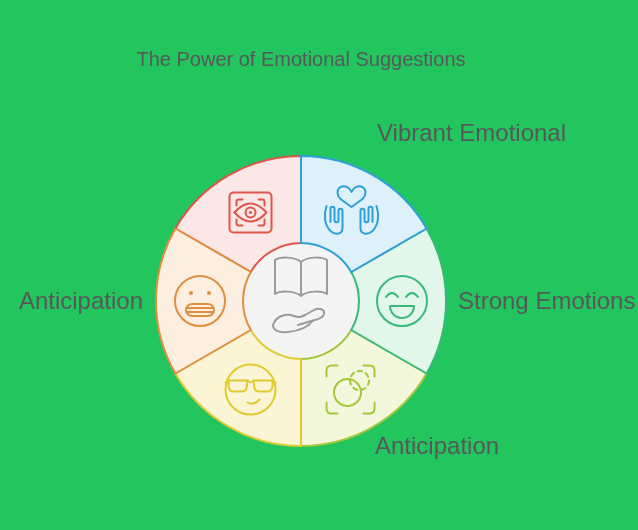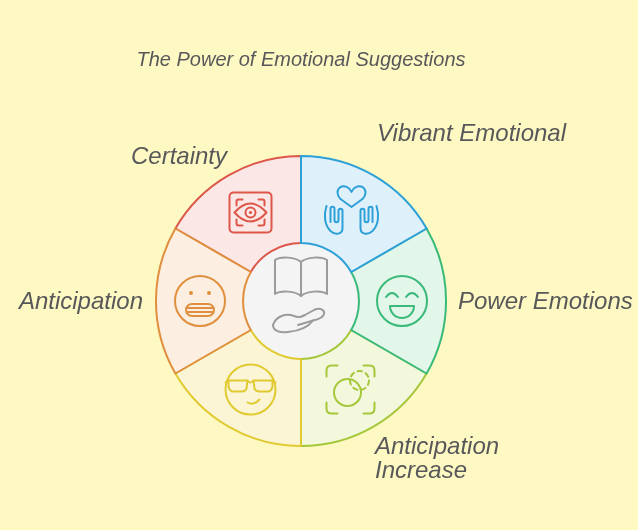--- a/index.html
+++ b/index.html
@@ -1,18 +1,18 @@
 <!DOCTYPE html>
 <html><head>
 <meta charset="utf-8">
 <style>
   html,body { margin:0; padding:0; }
   body { width:638px; height:530px; background:#ffffff; overflow:hidden;
          font-family:"Liberation Sans", sans-serif; }
-  .canvas { position:relative; width:638px; height:530px; background:#fef9c3;font-style:italic; }
+  .canvas { position:relative; width:638px; height:530px; background:#22c55e; }
   .title { position:absolute; left:301px; top:46px; transform:translateX(-50%);
            white-space:nowrap; font-size:20px; line-height:26px; color:var(--text,#58585a); }
   .lbl { position:absolute; font-size:24px; line-height:24px; white-space:nowrap;
          color:var(--text,#58585a); }
   .lbl .ln { display:block; }
   svg#wheel { position:absolute; left:0; top:0; }
   .ic * { stroke:currentColor; fill:none; stroke-width:2; stroke-linecap:round; stroke-linejoin:round; }
   .ic .dot { fill:currentColor; stroke:none; }
   #wedges path { stroke-width:2; stroke-linejoin:round; }
 </style>
@@ -106,35 +106,31 @@
         </g>
       <g class="seg-icon" transform="translate(200,301)" style="color: rgb(223, 143, 62);">
           <use href="#d-grimace"></use>
         </g>
     </g>
     <g id="center-icon" transform="translate(301,304)" style="color: rgb(155, 155, 155);">
         <use href="#d-bookhand"></use>
       </g>
   </svg>
 
-  <div class="lbl" style="right:411px; top:144px; text-align:right">
-    <span class="ln">Certainty</span>
-  </div>
 
   <div class="lbl" style="left:377px; top:121px">
     <span class="ln">Vibrant Emotional</span>
   </div>
 
   <div class="lbl" style="left:458px; top:289px">
-    <span class="ln">Power Emotions</span>
+    <span class="ln">Strong Emotions</span>
   </div>
 
   <div class="lbl" style="left:375px; top:434px">
     <span class="ln">Anticipation</span>
-    <span class="ln">Increase</span>
   </div>
 
 
   <div class="lbl" style="right:495px; top:289px; text-align:left">
     <span class="ln">Anticipation</span>
   </div>
 
 </div>
 
 </body></html>

